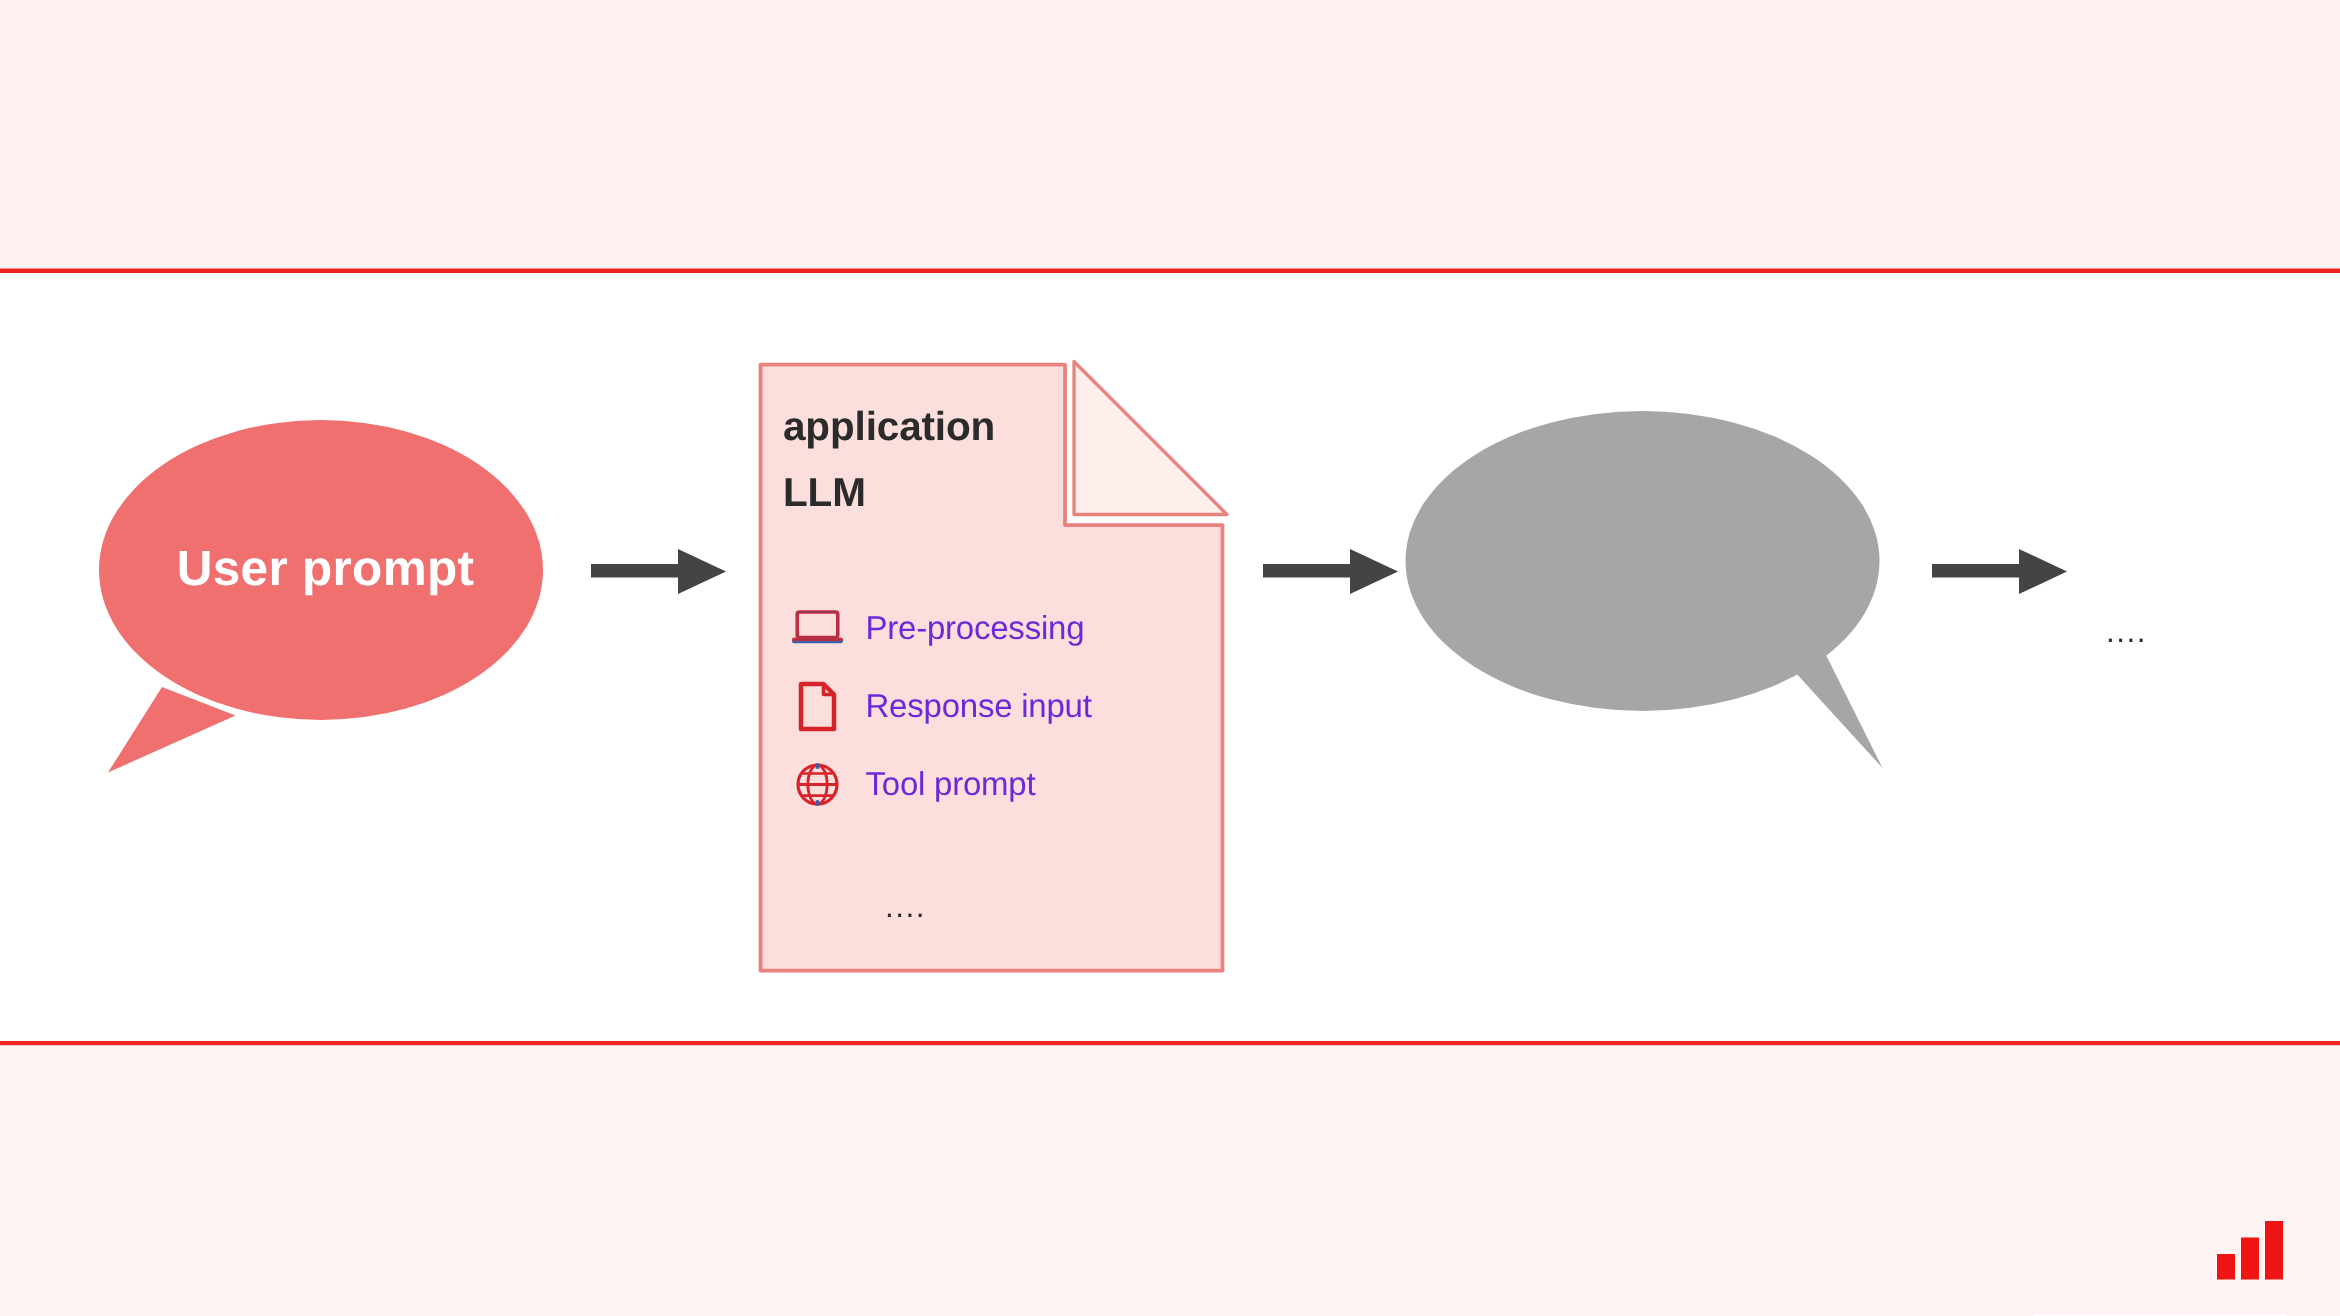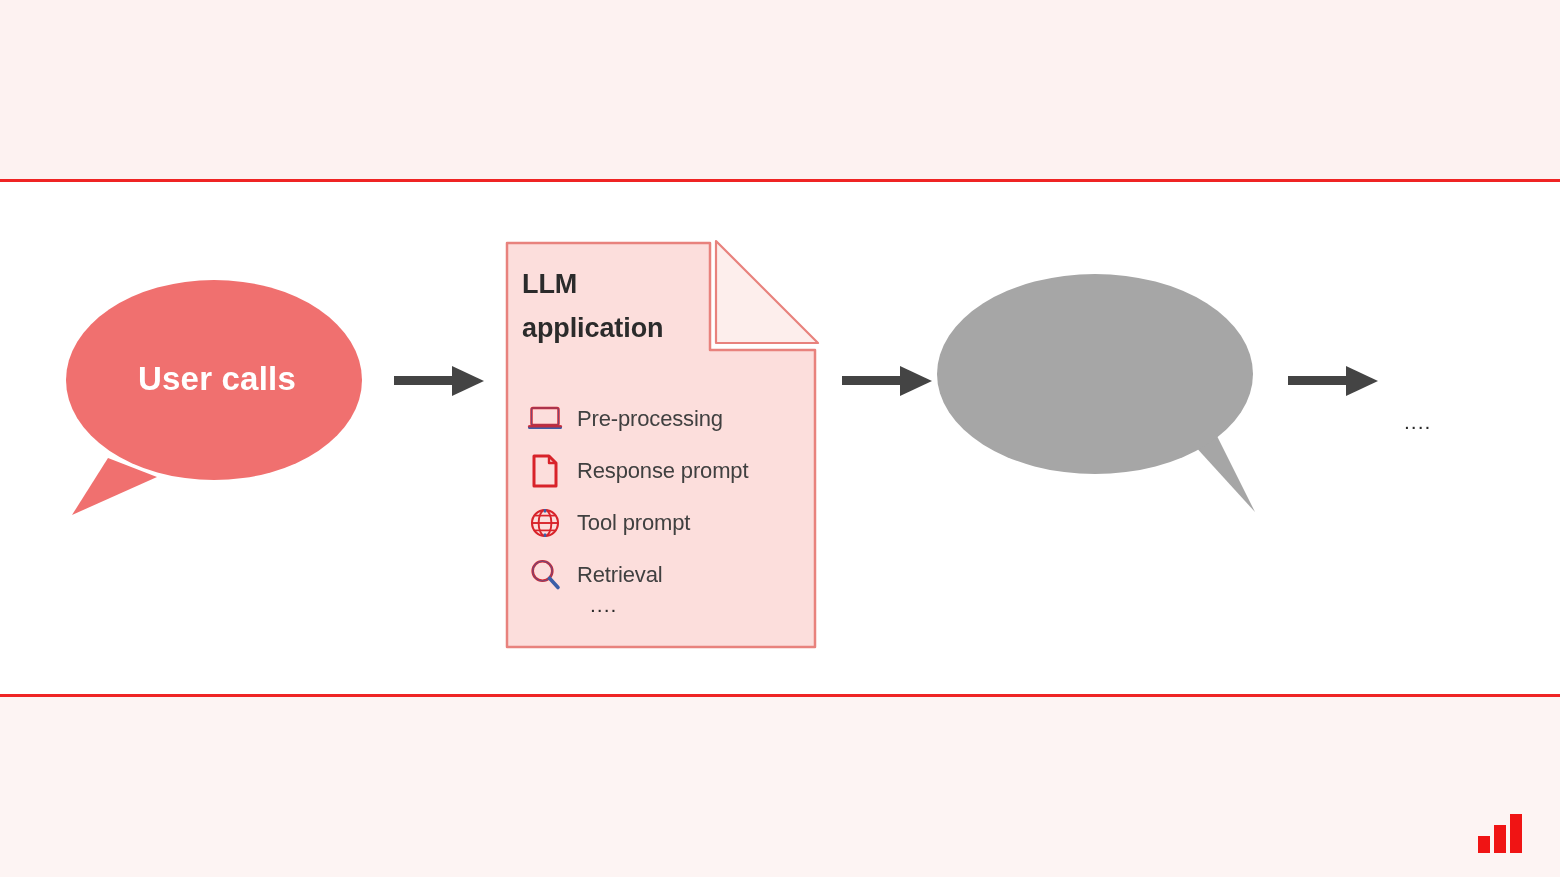--- a/index.html
+++ b/index.html
@@ -125,21 +125,21 @@
     width: 46px;
     min-width: 46px;
     height: 40px;
     display: flex;
     align-items: center;
     justify-content: center;
   }
   .row-icon svg { display: block; }
   .row-label {
     font-size: 22px;
-    color: #404040;
+    color: #6d28d9;
     letter-spacing: -0.15px;
     padding-left: 9px;
     white-space: nowrap;
   }
   #card-more {
     position: absolute;
     left: 88px;
     top: 355px;
     font-size: 21px;
     color: #2b2b2b;
@@ -175,41 +175,41 @@
   <div class="rule rule-top"></div>
   <div class="band-mid"></div>
   <div class="rule rule-bottom"></div>
   <div class="band-bottom"></div>
 
   <div class="bubble" id="bubble-user">
     <svg width="310" height="245" viewBox="0 0 310 245" xmlns="http://www.w3.org/2000/svg">
       <path d="M 46 186 L 10 243 L 95 205 Z" fill="#f0706f"></path>
       <ellipse cx="152" cy="108" rx="148" ry="100" fill="#f0706f"></ellipse>
     </svg>
-    <div class="bubble-label">User calls</div>
+    <div class="bubble-label">User prompt</div>
   </div>
 
   <div class="arrow" id="arrow-1">
     <svg width="92" height="34" viewBox="0 0 92 34" xmlns="http://www.w3.org/2000/svg">
       <rect x="0" y="12" width="62" height="9" fill="#444444"></rect>
       <path d="M 58 2 L 90 17 L 58 32 Z" fill="#444444"></path>
     </svg>
   </div>
 
   <div id="llm-card">
     <svg class="card-svg" width="318" height="414" viewBox="0 0 318 414" xmlns="http://www.w3.org/2000/svg">
 
       <path d="M 5 5 L 208 5 L 208 112 L 313 112 L 313 409 L 5 409 Z" fill="#fcdedc" stroke="#e8827d" stroke-width="2.5" stroke-linejoin="round"></path>
 
       <path d="M 214 3 L 316 105 L 214 105 Z" fill="#fdeeec" stroke="#e8827d" stroke-width="2.2" stroke-linejoin="round"></path>
     </svg>
 
     <div id="card-title">
+      <div>application</div>
       <div>LLM</div>
-      <div>application</div>
     </div>
 
     <div id="card-list">
 
       <div class="card-row">
         <span class="row-icon">
           <svg width="36" height="28" viewBox="0 0 36 28" xmlns="http://www.w3.org/2000/svg">
             <rect x="4.5" y="3" width="27" height="17" rx="1.5" fill="none" stroke="#d8232a" stroke-width="2.4"></rect>
             <rect x="4.5" y="3" width="27" height="17" rx="1.5" fill="none" stroke="#3b5ea8" stroke-width="1.1" opacity="0.55"></rect>
             <rect x="1" y="20.5" width="34" height="3.4" rx="1.5" fill="#3b5ea8"></rect>
@@ -219,48 +219,38 @@
         <span class="row-label">Pre-processing</span>
       </div>
 
       <div class="card-row">
         <span class="row-icon">
           <svg width="28" height="34" viewBox="0 0 28 34" xmlns="http://www.w3.org/2000/svg">
             <path d="M 3 2 L 18 2 L 25 9 L 25 32 L 3 32 Z" fill="none" stroke="#d8232a" stroke-width="3" stroke-linejoin="round"></path>
             <path d="M 18 2 L 18 9 L 25 9" fill="none" stroke="#d8232a" stroke-width="2.4" stroke-linejoin="round"></path>
           </svg>
         </span>
-        <span class="row-label">Response prompt</span>
+        <span class="row-label">Response input</span>
       </div>
 
       <div class="card-row">
         <span class="row-icon">
           <svg width="32" height="32" viewBox="0 0 32 32" xmlns="http://www.w3.org/2000/svg">
             <circle cx="16" cy="16" r="13" fill="none" stroke="#d8232a" stroke-width="2.1"></circle>
             <ellipse cx="16" cy="16" rx="6.4" ry="13" fill="none" stroke="#d8232a" stroke-width="1.9"></ellipse>
             <line x1="3" y1="16" x2="29" y2="16" stroke="#d8232a" stroke-width="1.9"></line>
             <line x1="6" y1="8.6" x2="26" y2="8.6" stroke="#d8232a" stroke-width="1.7"></line>
             <line x1="6" y1="23.4" x2="26" y2="23.4" stroke="#d8232a" stroke-width="1.7"></line>
             <line x1="16" y1="2" x2="16" y2="5.5" stroke="#3b5ea8" stroke-width="2.4"></line>
             <line x1="16" y1="26.5" x2="16" y2="30" stroke="#3b5ea8" stroke-width="2.4"></line>
           </svg>
         </span>
         <span class="row-label">Tool prompt</span>
       </div>
 
-      <div class="card-row">
-        <span class="row-icon">
-          <svg width="34" height="34" viewBox="0 0 34 34" xmlns="http://www.w3.org/2000/svg">
-            <circle cx="14.5" cy="13" r="9.8" fill="none" stroke="#d8232a" stroke-width="2.6"></circle>
-            <circle cx="14.5" cy="13" r="9.8" fill="none" stroke="#3b5ea8" stroke-width="1.3" opacity="0.6"></circle>
-            <line x1="21.6" y1="20.2" x2="30" y2="29.5" stroke="#3b5ea8" stroke-width="3.6" stroke-linecap="round"></line>
-          </svg>
-        </span>
-        <span class="row-label">Retrieval</span>
-      </div>
 
     </div>
 
     <div id="card-more">....</div>
   </div>
 
   <div class="arrow" id="arrow-2">
     <svg width="92" height="34" viewBox="0 0 92 34" xmlns="http://www.w3.org/2000/svg">
       <rect x="0" y="12" width="62" height="9" fill="#444444"></rect>
       <path d="M 58 2 L 90 17 L 58 32 Z" fill="#444444"></path>

